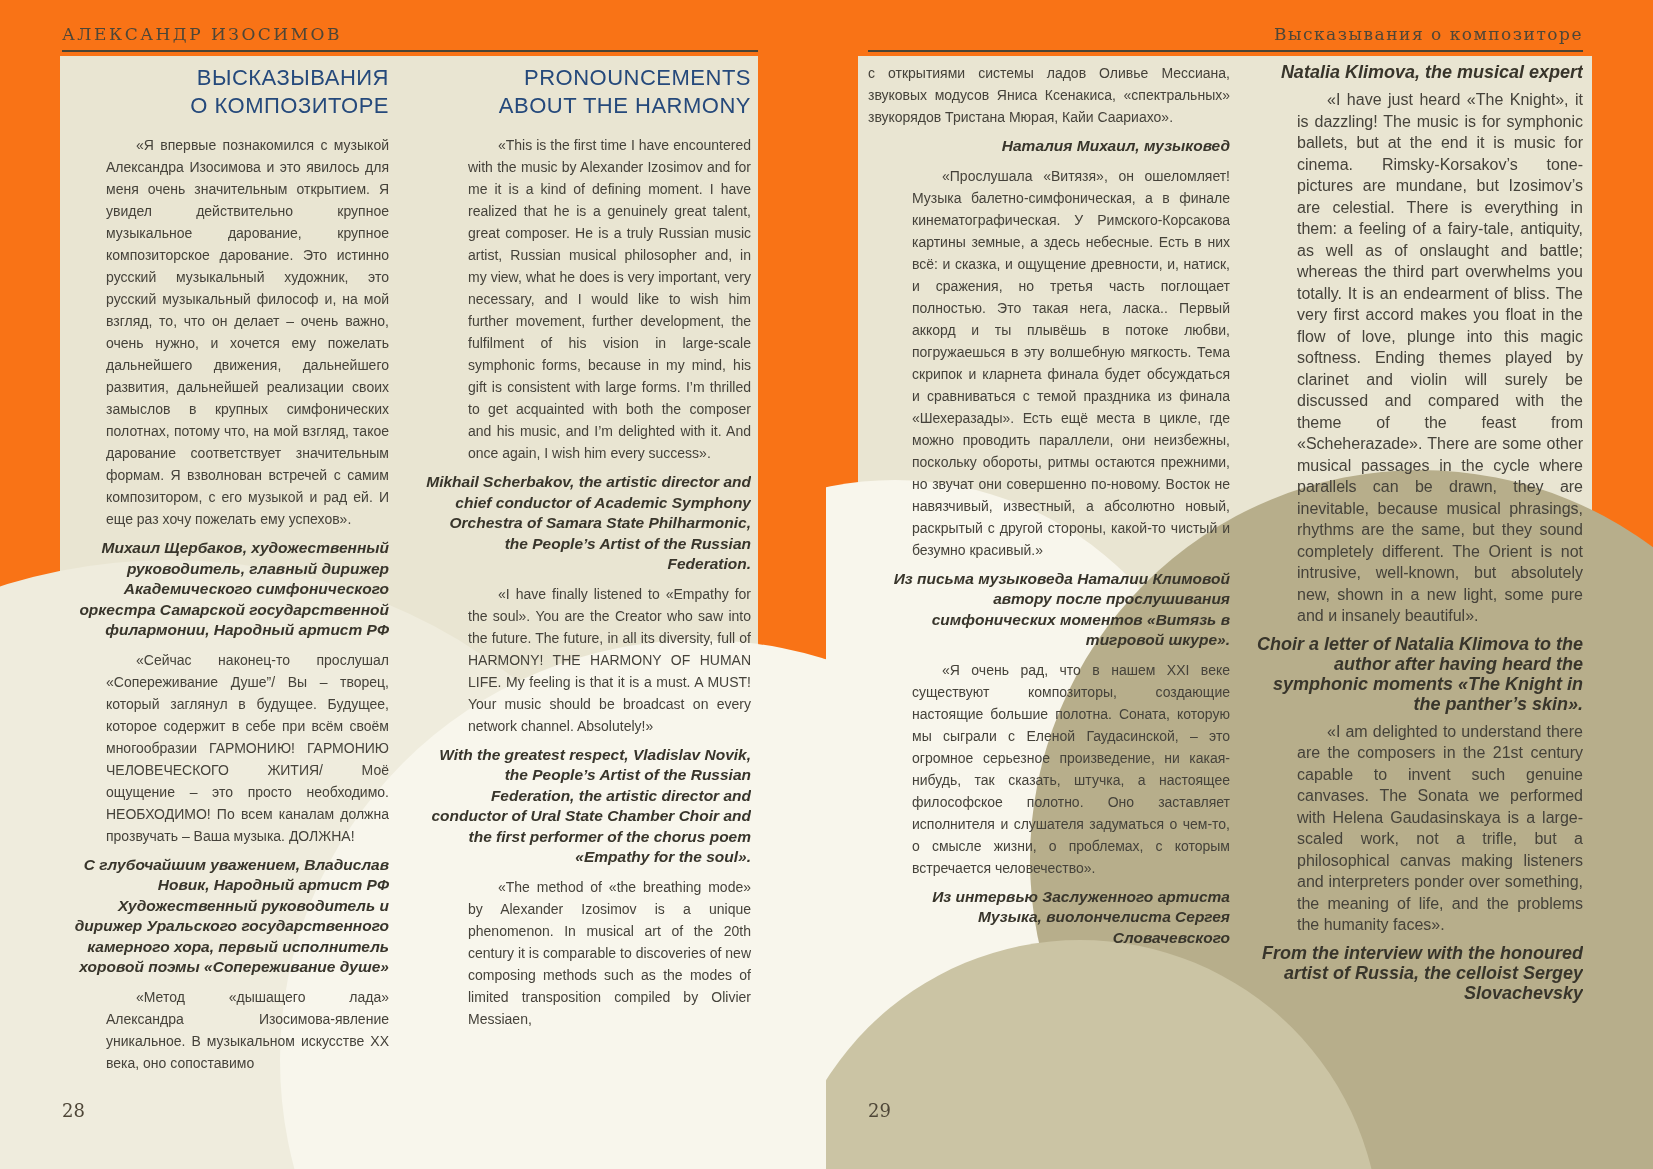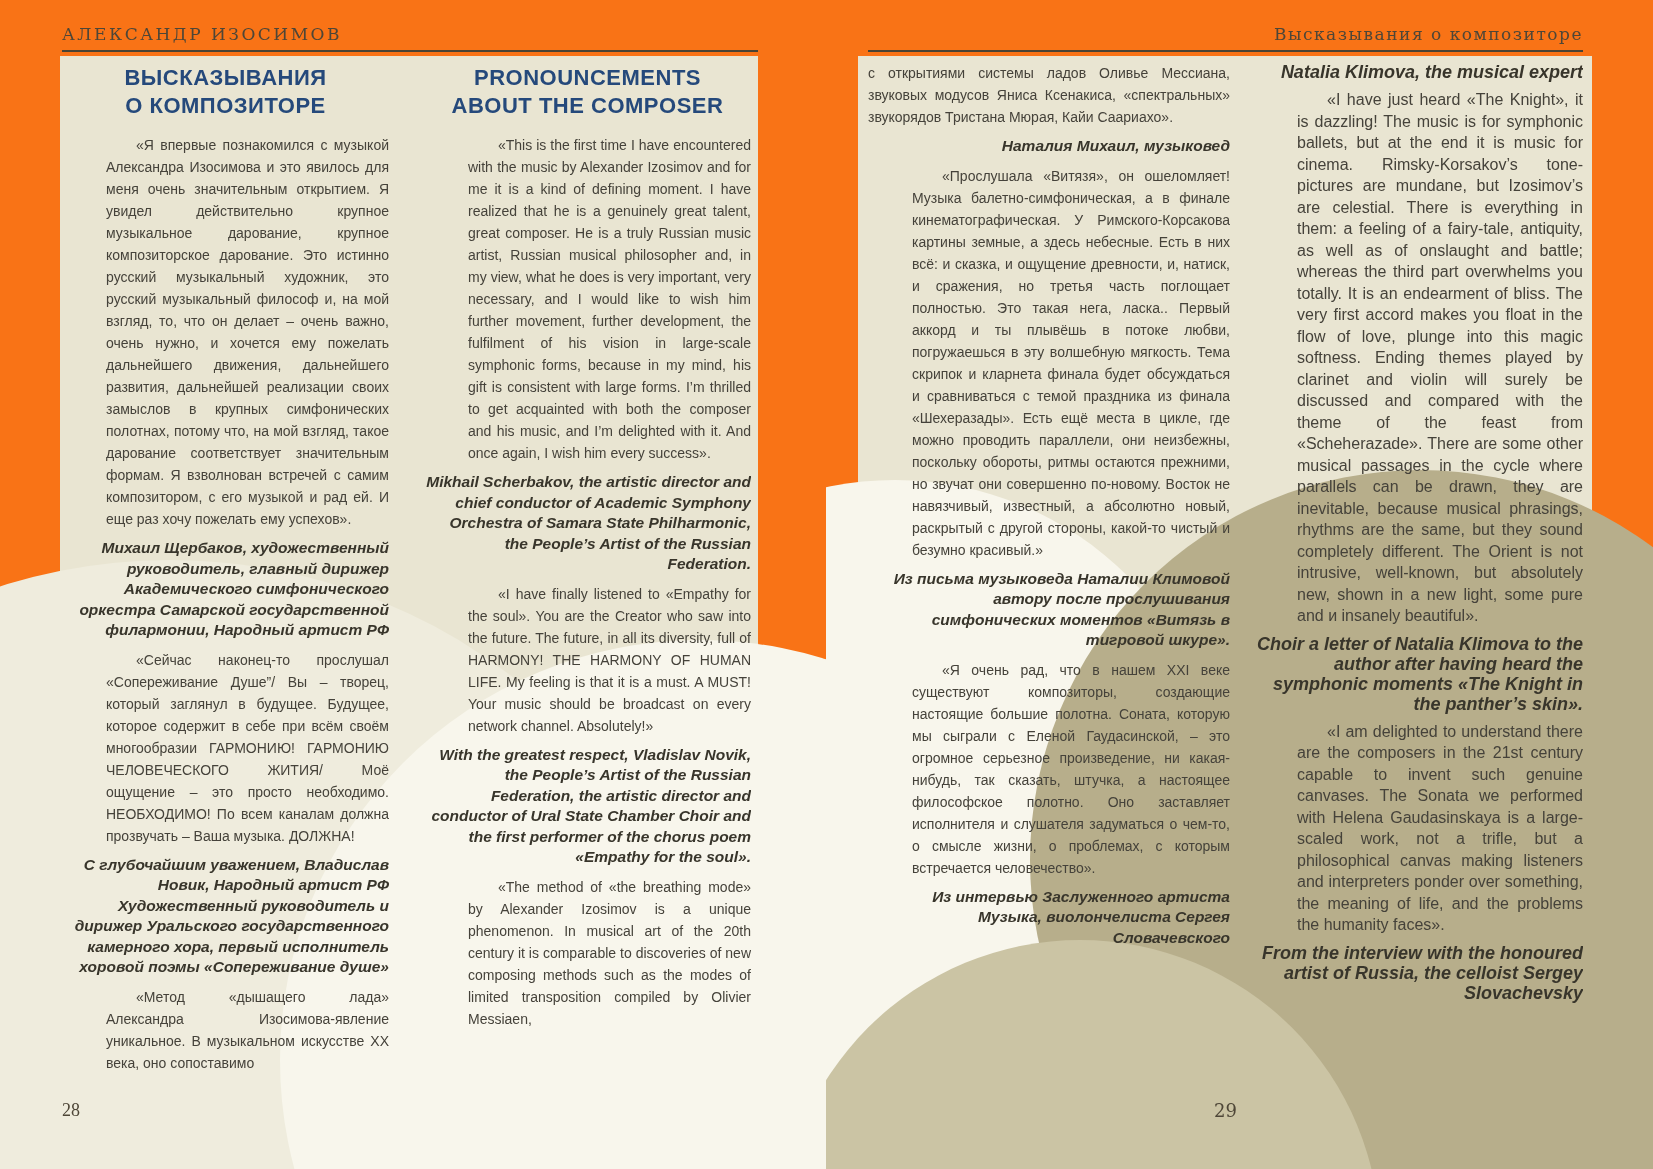--- a/index.html
+++ b/index.html
@@ -23,22 +23,22 @@
   .running-head{
     position:absolute;top:24px;
     font-family:"DejaVu Serif",serif;font-size:17px;
     letter-spacing:2.5px;color:#4e4637;white-space:nowrap;
   }
   .rh-right{letter-spacing:1.5px;text-align:right;}
   .rule{position:absolute;top:50px;height:2px;background:#4a4434;}
 
   .col{position:absolute;text-align:justify;overflow:hidden;}
   .heading{
-    font-weight:bold;color:#25497b;font-size:22px;line-height:28px;
-    margin:0 0 14px 0;white-space:pre-line;text-align:center;letter-spacing:.5px;
+    font-weight:normal;color:#25497b;font-size:22px;line-height:28px;
+    margin:0 0 14px 0;white-space:pre-line;text-align:right;letter-spacing:.5px;
   }
   .body{font-size:14px;line-height:22px;margin:0 0 8px 0;}
   .indent{text-indent:30px;margin-left:44px;}
   .attrib{
     font-size:15.5px;line-height:20.5px;font-weight:bold;font-style:italic;
     text-align:right;margin:0 0 8px 0;color:#38352b;
   }
   .tight .body{font-size:16px;line-height:21.5px;margin-bottom:7px;}
   .tight .attrib{font-size:18px;line-height:20px;margin-bottom:7px;}
 
@@ -65,29 +65,29 @@
 О КОМПОЗИТОРЕ</h2>
       <p class="body indent">«Я впервые познакомился с музыкой Александра Изосимова и это явилось для меня очень значительным открытием. Я увидел действительно крупное музыкальное дарование, крупное композиторское дарование. Это истинно русский музыкальный художник, это русский музыкальный философ и, на мой взгляд, то, что он делает – очень важно, очень нужно, и хочется ему пожелать дальнейшего движения, дальнейшего развития, дальнейшей реализации своих замыслов в крупных симфонических полотнах, потому что, на мой взгляд, такое дарование соответствует значительным формам. Я взволнован встречей с самим композитором, с его музыкой и рад ей. И еще раз хочу пожелать ему успехов».</p>
       <p class="attrib">Михаил Щербаков, художественный руководитель, главный дирижер Академического симфонического оркестра Самарской государственной филармонии, Народный артист РФ</p>
       <p class="body indent">«Сейчас наконец-то прослушал «Сопереживание Душе”/ Вы – творец, который заглянул в будущее. Будущее, которое содержит в себе при всём своём многообразии ГАРМОНИЮ! ГАРМОНИЮ ЧЕЛОВЕЧЕСКОГО ЖИТИЯ/ Моё ощущение – это просто необходимо. НЕОБХОДИМО! По всем каналам должна прозвучать – Ваша музыка. ДОЛЖНА!</p>
       <p class="attrib">С глубочайшим уважением, Владислав Новик, Народный артист РФ Художественный руководитель и дирижер Уральского государственного камерного хора, первый исполнитель хоровой поэмы «Сопереживание душе»</p>
       <p class="body indent">«Метод «дышащего лада» Александра Изосимова-явление уникальное. В музыкальном искусстве XX века, оно сопоставимо</p>
     </div>
 
     <div class="col" style="left:424px;top:64px;width:327px;height:1016px;">
       <h2 class="heading">PRONOUNCEMENTS
-ABOUT THE COMPOSER</h2>
+ABOUT THE HARMONY</h2>
       <p class="body indent">«This is the first time I have encountered with the music by Alexander Izosimov and for me it is a kind of defining moment. I have realized that he is a genuinely great talent, great composer. He is a truly Russian music artist, Russian musical philosopher and, in my view, what he does is very important, very necessary, and I would like to wish him further movement, further development, the fulfilment of his vision in large-scale symphonic forms, because in my mind, his gift is consistent with large forms. I’m thrilled to get acquainted with both the composer and his music, and I’m delighted with it. And once again, I wish him every success».</p>
       <p class="attrib">Mikhail Scherbakov, the artistic director and chief conductor of Academic Symphony Orchestra of Samara State Philharmonic, the People’s Artist of the Russian Federation.</p>
       <p class="body indent">«I have finally listened to «Empathy for the soul». You are the Creator who saw into the future. The future, in all its diversity, full of HARMONY! THE HARMONY OF HUMAN LIFE. My feeling is that it is a must. A MUST! Your music should be broadcast on every network channel. Absolutely!»</p>
       <p class="attrib">With the greatest respect, Vladislav Novik, the People’s Artist of the Russian Federation, the artistic director and conductor of Ural State Chamber Choir and the first performer of the chorus poem «Empathy for the soul».</p>
       <p class="body indent">«The method of «the breathing mode» by Alexander Izosimov is a unique phenomenon. In musical art of the 20th century it is comparable to discoveries of new composing methods such as the modes of limited transposition compiled by Olivier Messiaen,</p>
     </div>
 
-    <div class="pagenum" style="left:62px;font-family:Liberation Serif, serif;">28</div>
+    <div class="pagenum" style="left:62px;">28</div>
   </section>
 
   <section class="page page-right">
     <div class="panel" style="left:32px;top:56px;width:734px;height:1032px;"></div>
     <div class="circle c-white" style="left:-261px;top:480px;width:660px;height:660px;"></div>
     <div class="circle c-olive" style="left:204px;top:470px;width:780px;height:780px;"></div>
     <div class="circle c-olive-light" style="left:-46px;top:940px;width:600px;height:600px;"></div>
 
     <div class="running-head rh-right" style="left:42px;width:715px;">Высказывания о композиторе</div>
     <div class="rule" style="left:42px;width:715px;"></div>
@@ -102,16 +102,16 @@
     </div>
 
     <div class="col tight" style="left:427px;top:62px;width:330px;height:1022px;">
       <p class="attrib">Natalia Klimova, the musical expert</p>
       <p class="body indent">«I have just heard «The Knight», it is dazzling! The music is for symphonic ballets, but at the end it is music for cinema. Rimsky-Korsakov’s tone-pictures are mundane, but Izosimov’s are celestial. There is everything in them: a feeling of a fairy-tale, antiquity, as well as of onslaught and battle; whereas the third part overwhelms you totally. It is an endearment of bliss. The very first accord makes you float in the flow of love, plunge into this magic softness. Ending themes played by clarinet and violin will surely be discussed and compared with the theme of the feast from «Scheherazade». There are some other musical passages in the cycle where parallels can be drawn, they are inevitable, because musical phrasings, rhythms are the same, but they sound completely different. The Orient is not intrusive, well-known, but absolutely new, shown in a new light, some pure and и insanely beautiful».</p>
       <p class="attrib">Choir a letter of Natalia Klimova to the author after having heard the symphonic moments «The Knight in the panther’s skin».</p>
       <p class="body indent">«I am delighted to understand there are the composers in the 21st century capable to invent such genuine canvases. The Sonata we performed with Helena Gaudasinskaya is a large-scaled work, not a trifle, but a philosophical canvas making listeners and interpreters ponder over something, the meaning of life, and the problems the humanity faces».</p>
       <p class="attrib">From the interview with the honoured artist of Russia, the celloist Sergey Slovachevsky</p>
     </div>
 
-    <div class="pagenum" style="left:42px;width:715px;text-align:center;">29</div>
+    <div class="pagenum" style="left:42px;width:715px;text-align:left;">29</div>
   </section>
 
 </div>
 
 </body></html>

